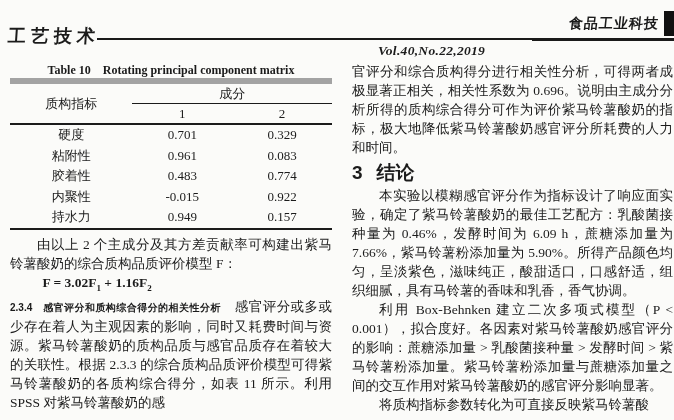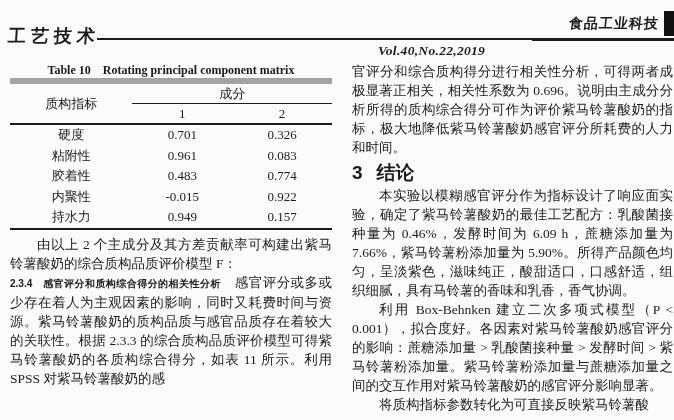--- a/index.html
+++ b/index.html
@@ -102,21 +102,21 @@
         </tr>
         <tr class="subhead">
           <th>1</th>
           <th>2</th>
         </tr>
       </thead>
       <tbody>
         <tr>
           <td>硬度</td>
           <td>0.701</td>
-          <td>0.326</td>
+          <td>0.329</td>
         </tr>
         <tr>
           <td>粘附性</td>
           <td>0.961</td>
           <td>0.083</td>
         </tr>
         <tr>
           <td>胶着性</td>
           <td>0.483</td>
           <td>0.774</td>
@@ -129,20 +129,21 @@
         <tr>
           <td>持水力</td>
           <td>0.949</td>
           <td>0.157</td>
         </tr>
       </tbody>
     </table>
 
     <p style="margin-top:5px;">由以上 2 个主成分及其方差贡献率可构建出紫马铃薯酸奶的综合质构品质评价模型 F：</p>
 
+    <p class="formula"><span>F = 3.02F</span><sub>1</sub><span> + 1.16F</span><sub>2</sub></p>
 
     <p class="no-indent"><span class="sec-inline">2.3.4　感官评分和质构综合得分的相关性分析</span><span>　感官评分或多或少存在着人为主观因素的影响，同时又耗费时间与资源。紫马铃薯酸奶的质构品质与感官品质存在着较大的关联性。根据 2.3.3 的综合质构品质评价模型可得紫马铃薯酸奶的各质构综合得分，如表 11 所示。利用 SPSS 对紫马铃薯酸奶的感</span></p>
   </div>
 
   <div class="col col-right">
     <p class="no-indent">官评分和综合质构得分进行相关性分析，可得两者成极显著正相关，相关性系数为 0.696。说明由主成分分析所得的质构综合得分可作为评价紫马铃薯酸奶的指标，极大地降低紫马铃薯酸奶感官评分所耗费的人力和时间。</p>
 
     <p class="h-conclusion"><span class="num">3</span><span>结论</span></p>
 
     <p>本实验以模糊感官评分作为指标设计了响应面实验，确定了紫马铃薯酸奶的最佳工艺配方：乳酸菌接种量为 0.46%，发酵时间为 6.09 h，蔗糖添加量为 7.66%，紫马铃薯粉添加量为 5.90%。所得产品颜色均匀，呈淡紫色，滋味纯正，酸甜适口，口感舒适，组织细腻，具有马铃薯的香味和乳香，香气协调。</p>

